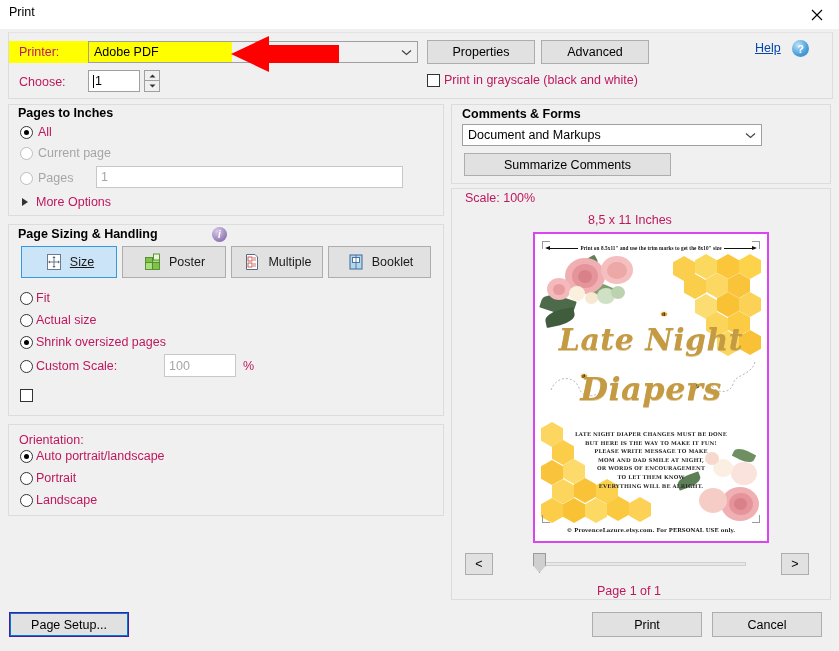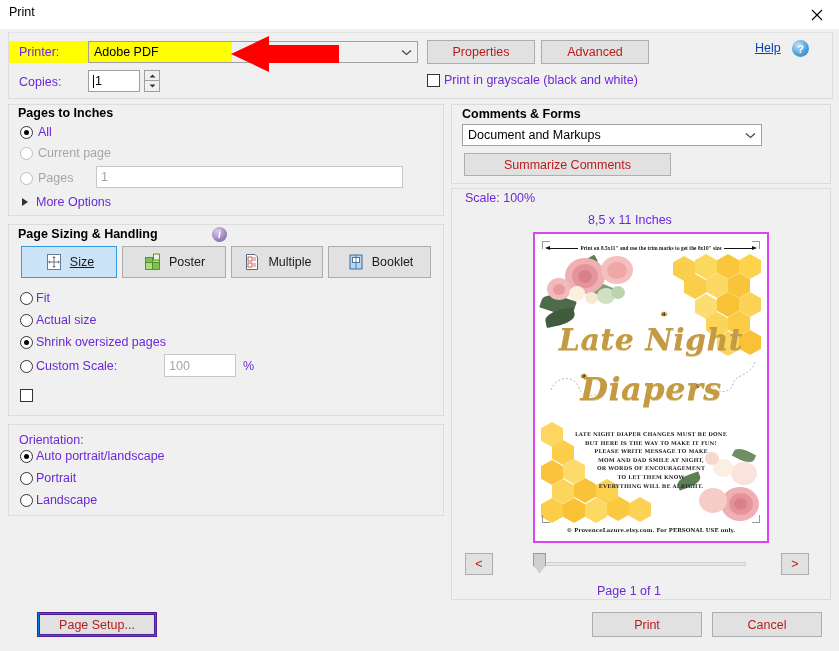--- a/index.html
+++ b/index.html
@@ -18,33 +18,33 @@
   .titlebar .title{position:absolute;left:9px;top:5px;font-size:12.5px;color:#000;}
   .closebtn{position:absolute;right:0;top:0;width:44px;height:29px;cursor:default;
     display:flex;align-items:center;justify-content:center;color:#000;font-size:14px;line-height:1;}
   .closebtn svg{display:block;}
 
   
   .toprow{position:absolute;left:8px;top:32px;width:823px;height:65px;
     background:#f0f0f0;border:1px solid #dcdcdc;border-top:1px solid #e3e3e3;}
   .hl-yellow{position:absolute;background:#ffff00;}
 
-  .lbl{position:absolute;font-size:12.5px;color:#6d28d9;white-space:nowrap;}
+  .lbl{position:absolute;font-size:12.5px;color:#be185d;white-space:nowrap;}
 
   .combo{position:absolute;background:#fff;border:1px solid #a0a0a0;box-sizing:border-box;
     display:flex;align-items:center;}
   .combo .ctext{padding-left:5px;font-size:12.5px;color:#000;white-space:nowrap;}
   .combo .carrow{position:absolute;right:0;top:0;bottom:0;width:21px;
     display:flex;align-items:center;justify-content:center;}
   .combo .carrow svg{display:block;}
 
   .btn{position:absolute;box-sizing:border-box;background:#e1e1e1;border:1px solid #adadad;
-    display:flex;align-items:center;justify-content:center;font-size:12.5px;color:#b91c1c;
+    display:flex;align-items:center;justify-content:center;font-size:12.5px;color:#000000;
     cursor:default;white-space:nowrap;}
-  .btn.focus{border:3px solid #4c1d95;outline:1px solid #0078d7;outline-offset:-2px;margin-left:28px;}
+  .btn.focus{border:1px solid #4c1d95;outline:1px solid #0078d7;outline-offset:-2px;}
 
   .txtbox{position:absolute;box-sizing:border-box;background:#fff;border:1px solid #a0a0a0;
     font-size:12.5px;color:#000;padding-left:4px;display:flex;align-items:center;}
   .txtbox.dim{background:#fff;color:#a6a6a6;border:1px solid #c8c8c8;}
   .txtbox .caret{display:inline-block;width:1px;height:13px;background:#000;margin-right:1px;}
 
   .spin{position:absolute;width:16px;height:22px;}
   .spin div{box-sizing:border-box;width:16px;height:11px;background:#f0f0f0;border:1px solid #a0a0a0;
     display:flex;align-items:center;justify-content:center;}
   .spin div:last-child{border-top:none;}
@@ -170,21 +170,21 @@
       <path d="M0 18 L38 0 L38 9 L108 9 L108 27 L38 27 L38 36 Z" fill="#ff0000"></path>
     </svg>
   </div>
 
   <div class="btn" style="left:427px;top:40px;width:108px;height:24px;">Properties</div>
   <div class="btn" style="left:541px;top:40px;width:108px;height:24px;">Advanced</div>
 
   <div class="link" style="left:755px;top:41px;">Help</div>
   <div class="helpico" style="left:792px;top:40px;">?</div>
 
-  <div class="lbl" style="left:19px;top:75px;">Copies:</div>
+  <div class="lbl" style="left:19px;top:75px;">Choose:</div>
   <div class="txtbox" style="left:88px;top:70px;width:52px;height:22px;">
     <span class="caret"></span>
       <span>1</span>
   </div>
   <div class="spin" style="left:144px;top:70px;">
     <div>
         <svg width="7" height="4" viewBox="0 0 7 4">
           <path d="M0.5 3.5 L3.5 0.5 L6.5 3.5 Z" fill="#333"></path>
         </svg>
       </div>

